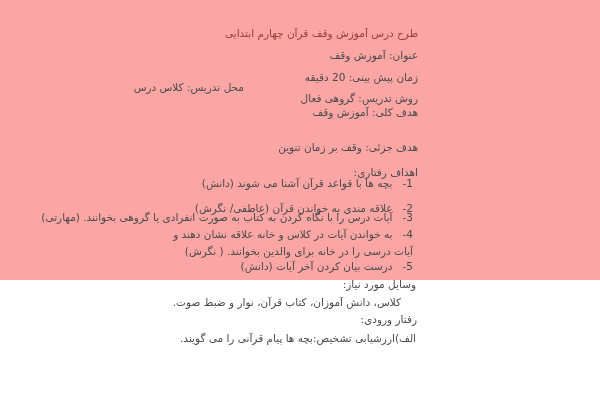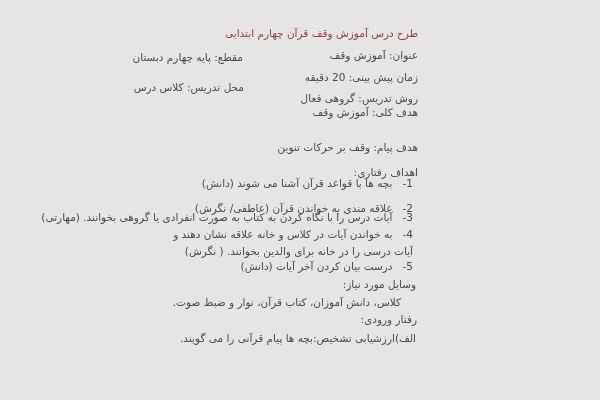--- a/index.html
+++ b/index.html
@@ -4,22 +4,22 @@
 <style>
   html, body { margin: 0; padding: 0; }
   body {
     width: 600px; height: 400px;
     background: #ffffff;
     font-family: "DejaVu Sans", "Liberation Sans", sans-serif;
     overflow: hidden;
   }
   .page {
     position: relative;
-    width: 600px; height: 400px;
-    background: #e5e5e5;
+    width: 600px; height: 280px;
+    background: #fca5a5;
     direction: rtl;
   }
   .line {
     position: absolute;
     font-size: 10.5px;
     line-height: 17px;
     color: #4a4a4a;
     white-space: nowrap;
     text-align: right;
   }
@@ -39,25 +39,24 @@
 <body>
 
 <div class="page">
 
   <div class="line title" style="top:25px; right:182px;">طرح درس آموزش وقف قرآن چهارم ابتدایی</div>
 
   <div class="line" style="top:47px; right:182px;">عنوان: آموزش وقف</div>
   <div class="line" style="top:69px; right:182px;">زمان پیش بینی: 20 دقیقه</div>
   <div class="line" style="top:90px; right:182px;">روش تدریس: گروهی فعال</div>
 
-  <div class="line" style="top:49px; right:357px;">مقطع: پایه چهارم دبستان</div>
   <div class="line" style="top:72px; right:356px;margin-top:7px;">محل تدریس: کلاس درس</div>
 
   <div class="line" style="top:104px; right:182px;">هدف کلی: آموزش وقف</div>
-  <div class="line" style="top:139px; right:182px;">هدف پیام: وقف بر حرکات تنوین</div>
+  <div class="line" style="top:139px; right:182px;">هدف جزئی: وقف بر زمان تنوین</div>
   <div class="line" style="top:164px; right:182px;">اهداف رفتاری:</div>
 
   <div class="line item" style="top:175px; right:187px;">
     <span class="num">1-</span><span>بچه ها با قواعد قرآن آشنا می شوند (دانش)</span>
   </div>
   <div class="line item" style="top:200px; right:187px;">
     <span class="num">2-</span><span>علاقه مندی به خواندن قرآن (عاطفی/ نگرش)</span>
   </div>
   <div class="line item" style="top:209px; right:187px;">
     <span class="num">3-</span><span>آیات درس را با نگاه کردن به کتاب به صورت انفرادی یا گروهی بخوانند. (مهارتی)</span>

